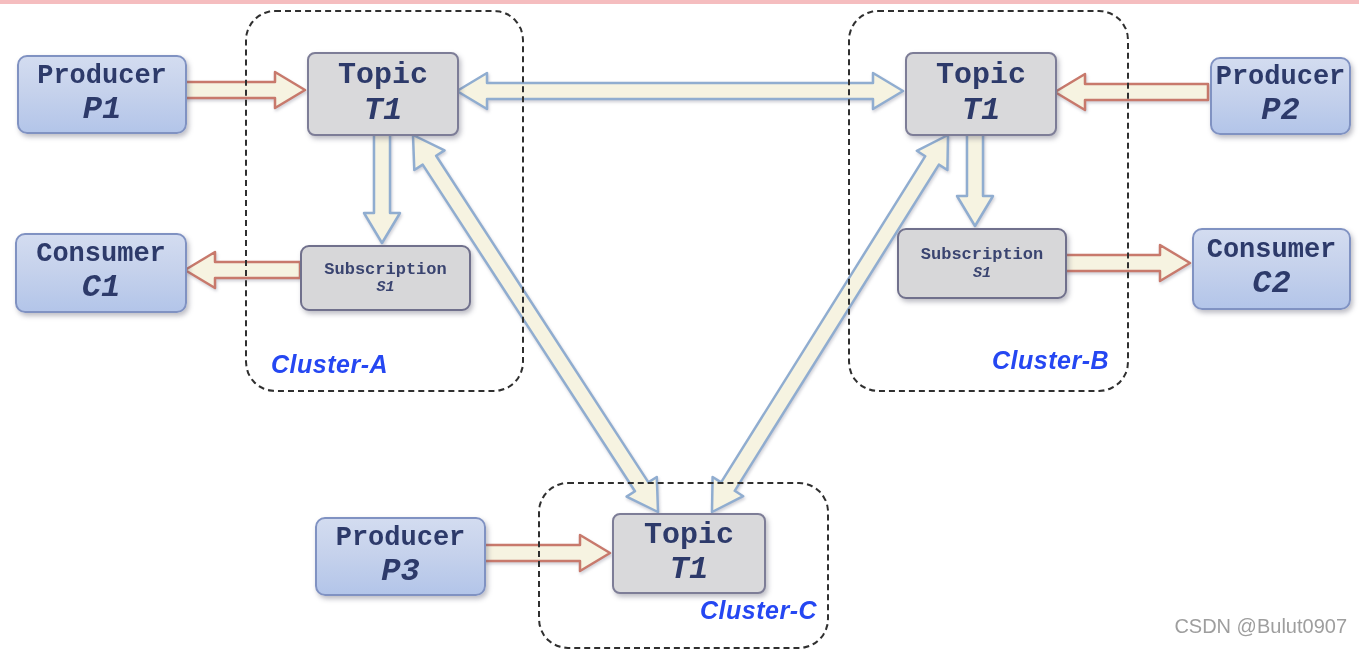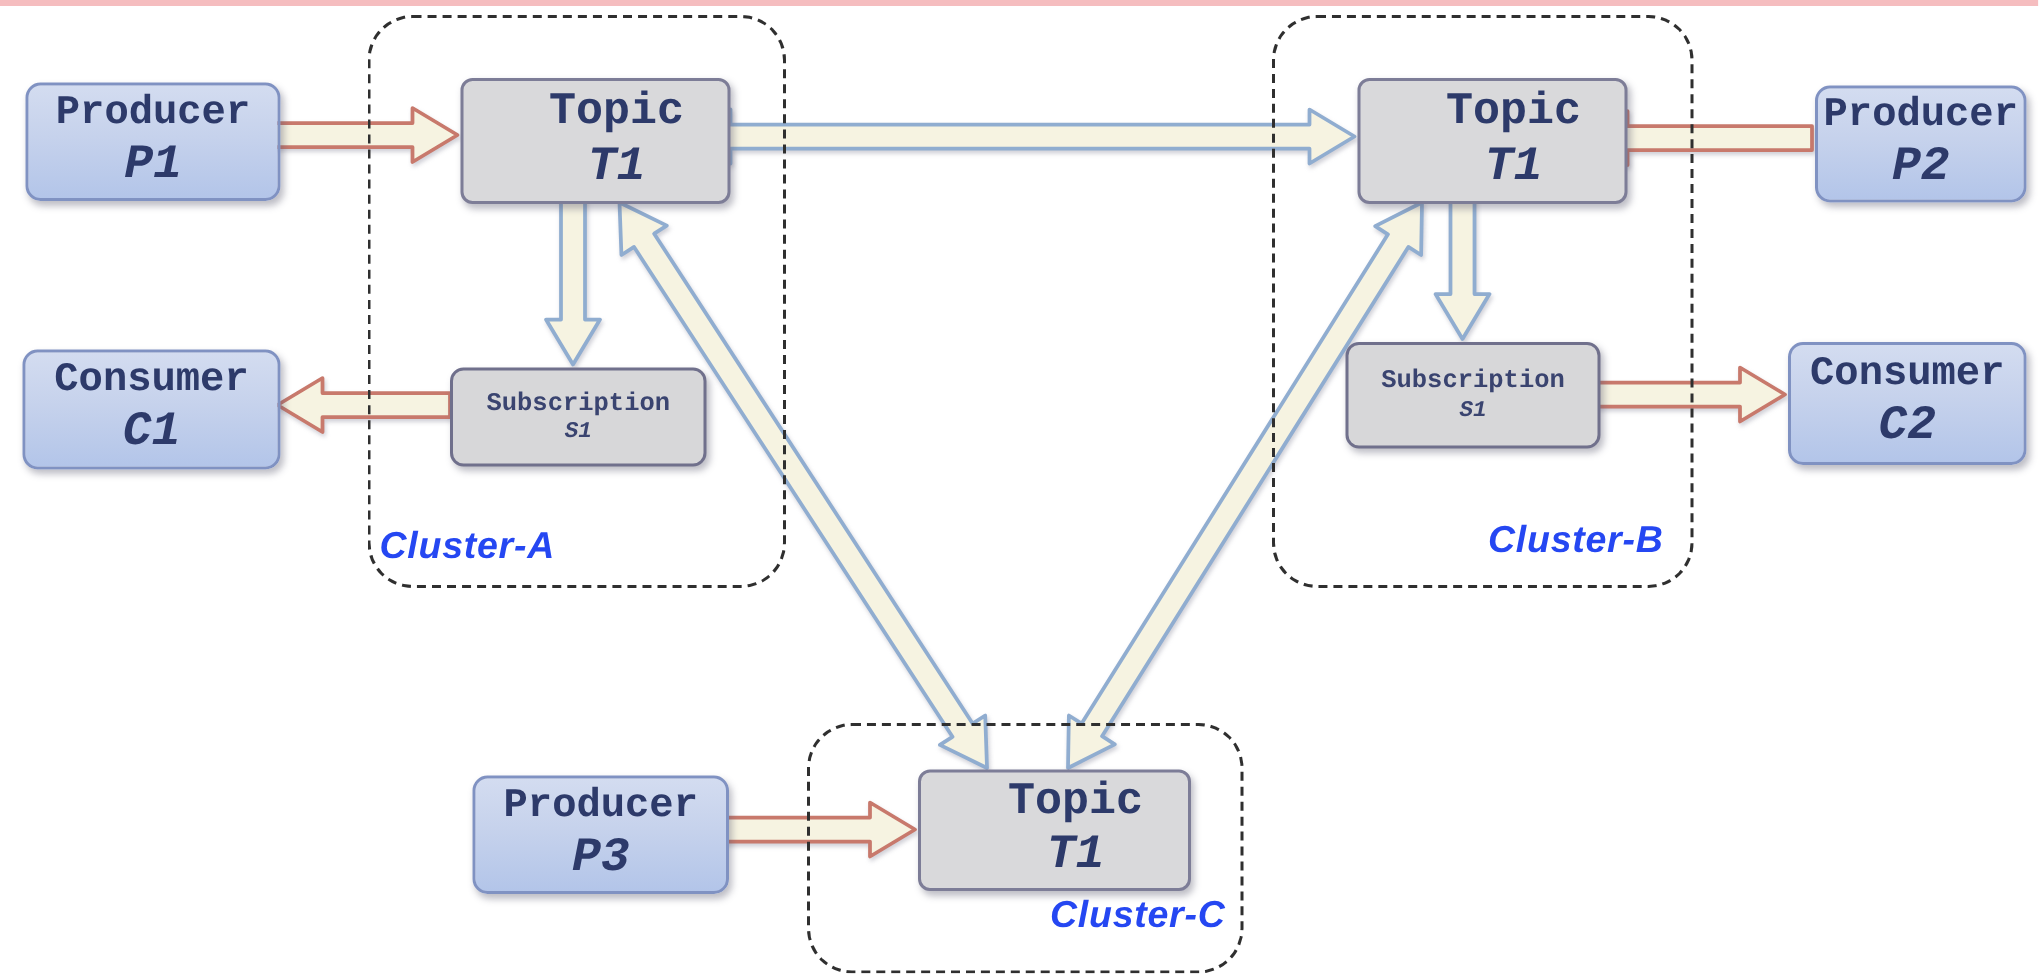--- a/index.html
+++ b/index.html
@@ -21,21 +21,21 @@
   .node{
     position:absolute;display:flex;flex-direction:column;align-items:center;justify-content:center;
     border-radius:10px;box-shadow:2px 3px 5px rgba(90,90,110,.4);
     color:#2d3a6a;text-align:center;line-height:1.15;font-family:Liberation Mono, monospace;
   }
   .node.blue{
     background:linear-gradient(to bottom,#d3dcf0 0%,#c6d2ec 45%,#b3c5e9 100%);
     border:2px solid #8092c2;
   }
   .node.gray{
-    background:#d9d9db;border:2px solid #7d7d97;padding-left:28px;
+    background:#d9d9db;border:2px solid #7d7d97;
   }
   .node.graysub{
     background:#d7d7d9;border:2.5px solid #70708c;border-radius:9px;color:#3a4470;
   }
   .node .l1{font-weight:bold;}
   .node .l2{font-weight:bold;font-style:italic;}
   .big .l1{font-size:27px;}
   .big .l2{font-size:32px;}
   .topic .l1{font-size:30px;}
   .topic .l2{font-size:32px;}
@@ -64,21 +64,21 @@
     <polygon points="374,132 374,213 364,213 382,243 400,213 390,213 390,132" fill="#f6f3e1" stroke="#90add0" stroke-width="2.5" stroke-linejoin="round"></polygon>
     <polygon points="967,132 967,196 957,196 975,226 993,196 983,196 983,132" fill="#f6f3e1" stroke="#90add0" stroke-width="2.5" stroke-linejoin="round"></polygon>
     <polygon points="413,135 414.3,170 422.7,164.6 635,491.2 626.6,496.6 658,512 656.8,477 648.4,482.4 436.1,155.8 444.5,150.4" fill="#f6f3e1" stroke="#90add0" stroke-width="2.5" stroke-linejoin="round"></polygon>
     <polygon points="948,135 916.8,150.8 925.3,156.2 721.1,482.4 712.6,477 712,512 743.2,496.2 734.7,490.8 938.9,164.6 947.4,170" fill="#f6f3e1" stroke="#90add0" stroke-width="2.5" stroke-linejoin="round"></polygon>
   </svg>
 
   <div class="cluster" style="left:245px;top:10px;width:275px;height:378px;"></div>
   <div class="cluster" style="left:848px;top:10px;width:277px;height:378px;"></div>
   <div class="cluster" style="left:538px;top:482px;width:287px;height:163px;"></div>
 
-  <span class="cluster-label" style="left:253px;top:350px;">Cluster-A</span>
+  <span class="cluster-label" style="left:271px;top:350px;">Cluster-A</span>
   <span class="cluster-label" style="left:992px;top:346px;">Cluster-B</span>
   <span class="cluster-label" style="left:700px;top:596px;">Cluster-C</span>
 
   <div class="node blue big" style="left:17px;top:55px;width:166px;height:75px;">
     <span class="l1">Producer</span>
     <span class="l2">P1</span>
   </div>
   <div class="node blue big" style="left:15px;top:233px;width:168px;height:76px;">
     <span class="l1">Consumer</span>
     <span class="l2">C1</span>
@@ -111,13 +111,14 @@
 
   <div class="node graysub sub" style="left:300px;top:245px;width:167px;height:62px;">
     <span class="l1">Subscription</span>
     <span class="l2">S1</span>
   </div>
   <div class="node graysub sub" style="left:897px;top:228px;width:166px;height:67px;">
     <span class="l1">Subscription</span>
     <span class="l2">S1</span>
   </div>
 
+  <span class="watermark">CSDN @Bulut0907</span>
 </div>
 
 </body></html>

